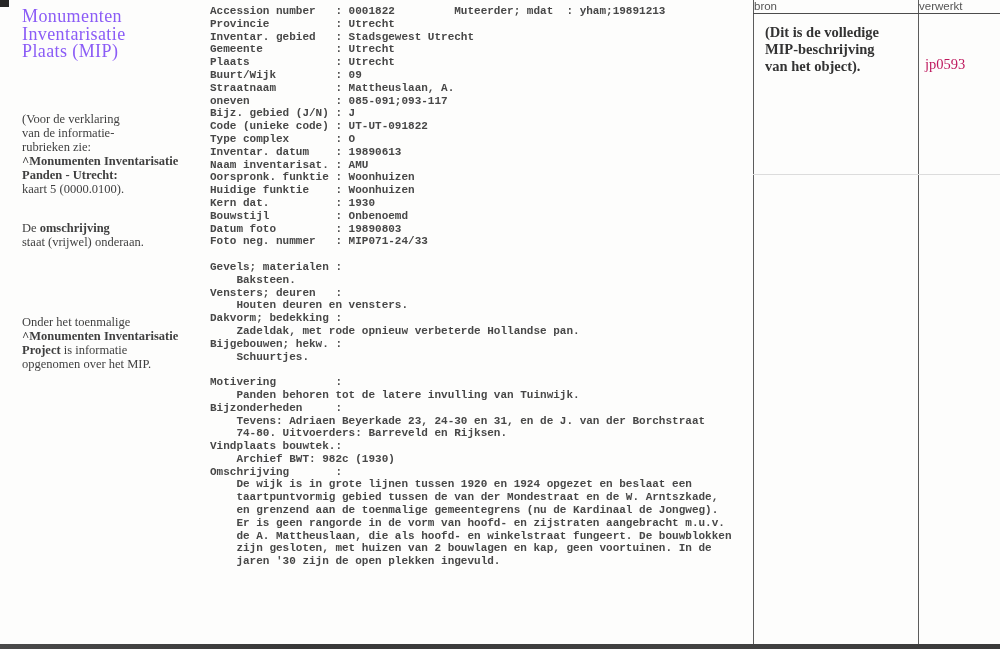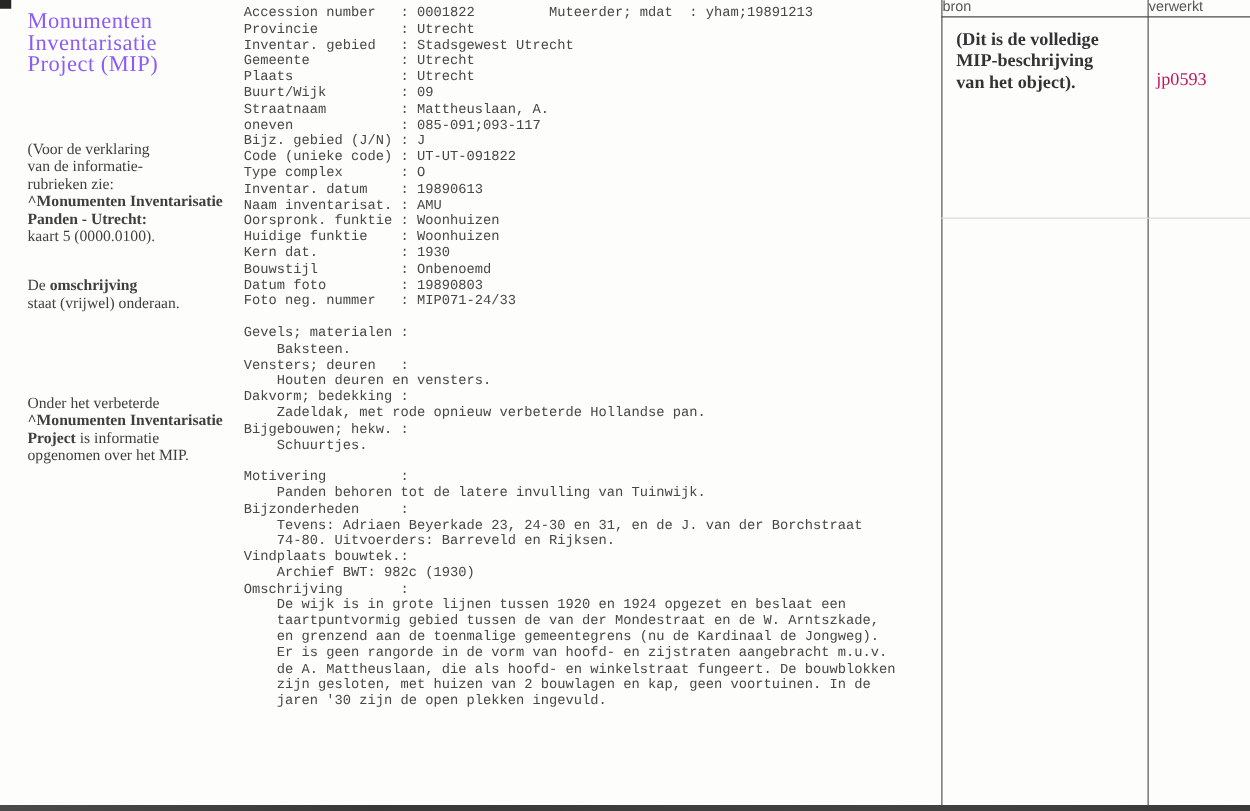--- a/index.html
+++ b/index.html
@@ -15,24 +15,24 @@
   
   #sidebar { position:absolute; left:22px; top:6px; width:185px; color:#3a3a3a; }
   #doc-title { position:absolute; left:0; top:2px; font-size:18px; line-height:17.5px; letter-spacing:.4px; color:#8b5cf6; }
   .sb-note { position:absolute; left:0; width:185px; font-size:12.5px; line-height:13.9px; color:#3f3f3f;margin-top:11px; }
   #sb-note1 { top:96px; }
   #sb-note2 { top:205px; }
   #sb-note3 { top:299px; }
 
   
   #record-pre {
-    position:absolute; left:195px; top:5px;
+    position:absolute; left:210px; top:5px;
     font-family:"Liberation Mono","DejaVu Sans Mono",monospace;
     font-size:11px; line-height:12.8px;
-    font-weight:normal;
+    font-weight:bold;
     color:#474747;
     white-space:pre;
     margin:0;
   }
 
   
   .vline { position:absolute; top:0; width:1px; height:644px; background:#5c5c5c; }
   #table-left-border { left:753px; }
   #column-divider   { left:918px; }
   #header-underline { position:absolute; left:753px; top:13px; width:247px; height:1px; background:#4c4c4c; }
@@ -55,36 +55,36 @@
 </style>
 </head>
 <body>
 
 <div id="corner-speck"></div>
 
 <div id="sidebar">
   <div id="doc-title">
       <div><span>Monumenten</span></div>
       <div><span>Inventarisatie</span></div>
-      <div><span>Project (MIP)</span></div>
+      <div><span>Plaats (MIP)</span></div>
     </div>
   <div id="sb-note1" class="sb-note">
       <div><span>(Voor de verklaring</span></div>
       <div><span>van de informatie-</span></div>
       <div><span>rubrieken zie:</span></div>
       <div><span class="b">^Monumenten Inventarisatie</span></div>
       <div><span class="b">Panden - Utrecht:</span></div>
       <div><span>kaart 5 (0000.0100).</span></div>
     </div>
   <div id="sb-note2" class="sb-note">
       <div><span>De </span><span class="b">omschrijving</span></div>
       <div><span>staat (vrijwel) onderaan.</span></div>
     </div>
   <div id="sb-note3" class="sb-note">
-      <div><span>Onder het verbeterde</span></div>
+      <div><span>Onder het toenmalige</span></div>
       <div><span class="b">^Monumenten Inventarisatie</span></div>
       <div><span class="b">Project</span><span> is informatie</span></div>
       <div><span>opgenomen over het MIP.</span></div>
     </div>
 </div>
 
 <pre id="record-pre">Accession number   : 0001822         Muteerder; mdat  : yham;19891213
 Provincie          : Utrecht
 Inventar. gebied   : Stadsgewest Utrecht
 Gemeente           : Utrecht

